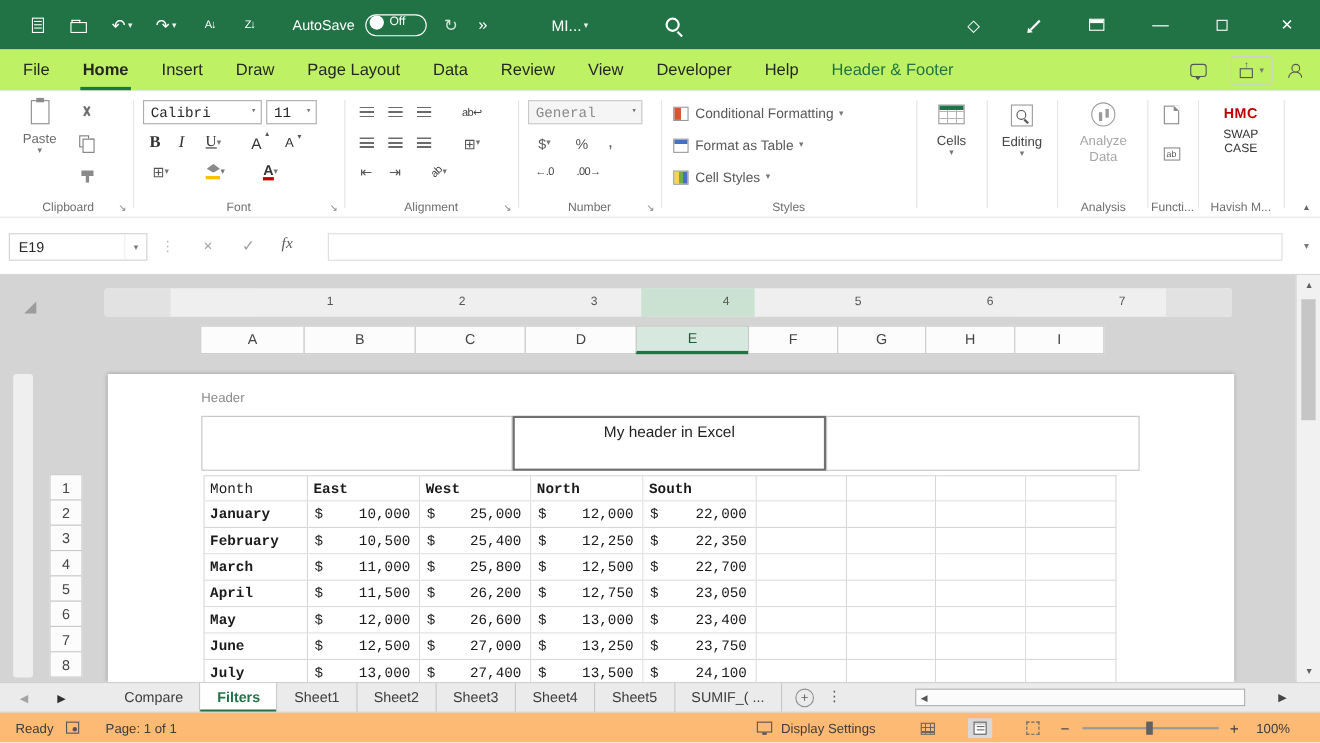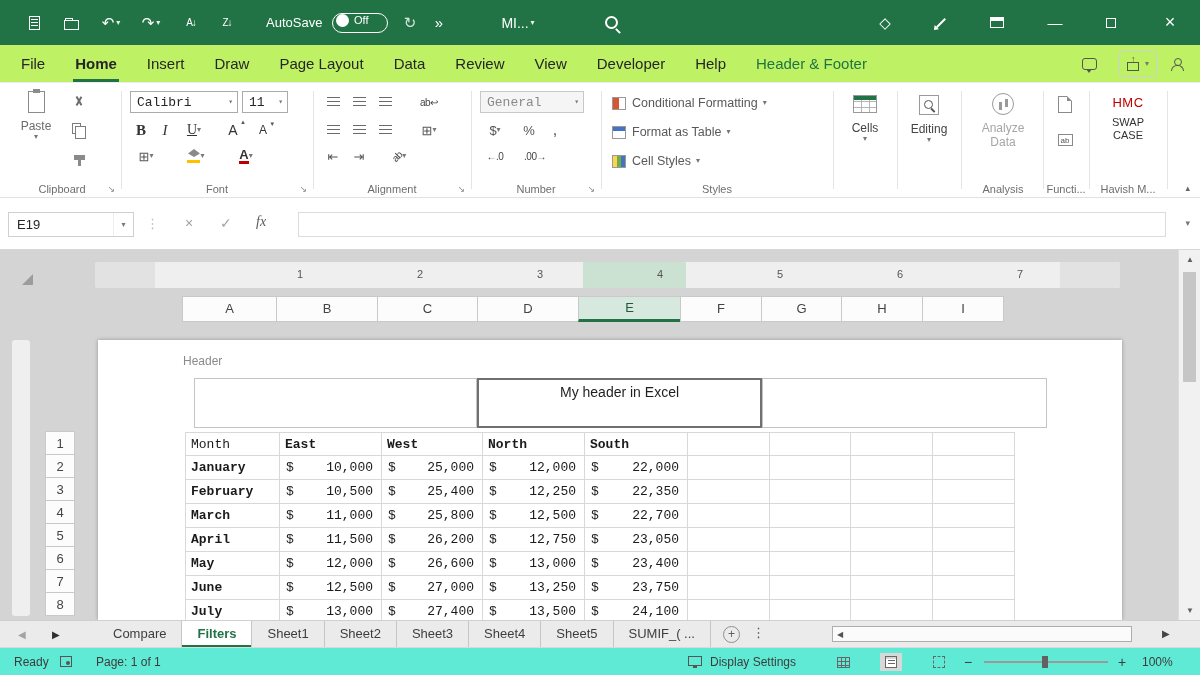--- a/index.html
+++ b/index.html
@@ -90,21 +90,21 @@
   repeating-linear-gradient(90deg,transparent 0 7px,#b5b5b5 7px 8px),
   repeating-linear-gradient(to bottom,transparent 0 5px,#b5b5b5 5px 6px);}
 .edit-i{width:20px;height:20px;border:1px solid #9a9a9a;position:relative;}
 .edit-i::before{content:"";position:absolute;left:4px;top:4px;width:7px;height:7px;border:1.5px solid #555;border-radius:50%;}
 .edit-i::after{content:"";position:absolute;left:12px;top:12px;width:1.5px;height:5px;background:#555;transform:rotate(-45deg);}
 .an-i{width:22px;height:22px;border:1.5px solid #9a9a9a;border-radius:50%;position:relative;}
 .an-i::before{content:"";position:absolute;left:6px;bottom:4px;width:3px;height:8px;background:#9a9a9a;box-shadow:6px -3px 0 #9a9a9a;}
 .doc-i{width:14px;height:17px;border:1px solid #8a8a8a;background:#fff;position:relative;}
 .doc-i::after{content:"";position:absolute;right:-1px;top:-1px;border-top:5px solid #fff;border-left:5px solid #8a8a8a;}
 .fn-small{width:15px;height:12px;border:1px solid #8a8a8a;font-size:8px;color:#555;text-align:center;line-height:11px;}
-.hmc-logo{color:#C00000;font-weight:normal;font-size:13px;letter-spacing:0.5px;}
+.hmc-logo{color:#C00000;font-weight:bold;font-size:13px;letter-spacing:0.5px;}
 .swapcase{font-size:11px;color:#333;line-height:13px;text-align:center;}
 .collapse-btn{position:absolute;right:10px;bottom:4px;font-size:9px;color:#666;}
 
 
 .fbar{position:absolute;top:198px;left:0;width:1200px;height:52px;background:#fff;border-bottom:1px solid #D8D8D8;}
 .namebox{position:absolute;left:8px;top:14px;width:126px;height:25px;border:1px solid #D0D0D0;display:flex;align-items:center;}
 .namebox .nb-text{flex:1;padding-left:8px;font-size:13px;color:#262626;}
 .namebox .nb-chev{width:20px;text-align:center;color:#777;font-size:8px;border-left:1px solid #EDEDED;line-height:23px;}
 .fb-dots{position:absolute;left:146px;top:18px;color:#B9B9B9;font-size:13px;}
 .fb-x{position:absolute;left:185px;top:17px;color:#A2A2A2;font-size:14px;}
@@ -122,21 +122,21 @@
 .hruler .selseg{position:absolute;left:488px;width:103px;top:0;bottom:0;background:#CBE2D3;}
 .rmark{position:absolute;top:6px;transform:translateX(-50%);font-size:11px;color:#555;}
 .vruler{position:absolute;left:12px;top:90px;width:18px;height:276px;background:#EFEFEF;border-radius:3px;}
 .colhdrs{position:absolute;left:183px;top:46px;height:26px;display:flex;}
 .ch{border:1px solid #C9C9C9;margin-left:-1px;background:#FCFCFC;text-align:center;line-height:24px;font-size:13px;color:#444;}
 .ch.sel{background:#D7E9DE;border-bottom:3px solid #217346;color:#1c5c38;line-height:21px;}
 .rowhdrs{position:absolute;left:45px;top:182px;width:30px;}
 .rh{width:30px;height:24px;border:1px solid #C9C9C9;margin-top:-1px;background:#FCFCFC;text-align:center;line-height:23px;font-size:13px;color:#444;}
 .page{position:absolute;left:98px;top:90px;width:1024px;height:280px;background:#fff;box-shadow:0 0 4px rgba(0,0,0,.3);overflow:hidden;}
 .hdr-label{position:absolute;left:85px;top:14px;font-size:12px;color:#8a8a8a;}
-.hbox{position:absolute;top:38px;height:50px;border:1px solid #C4C4C4;margin-left:11px;}
+.hbox{position:absolute;top:38px;height:50px;border:1px solid #C4C4C4;}
 .hbox.center{border:2px solid #707070;text-align:center;font-size:14px;color:#1f1f1f;padding-top:4px;}
 .grid{position:absolute;left:87px;top:92px;font-family:Liberation Mono, monospace;}
 .grow{display:flex;height:24px;}
 .gc{border-right:1px solid #D8D8D8;border-bottom:1px solid #D8D8D8;height:24px;position:relative;font-size:13px;line-height:23px;color:#1a1a1a;background:#fff;}
 .grow.first .gc{border-top:1px solid #D8D8D8;}
 .gc.cl{border-left:1px solid #D8D8D8;}
 .w0{width:95px}.w1{width:102px}.w2{width:101px}.w3{width:102px}.w4{width:103px}.w5{width:82px}.w6{width:81px}.w7{width:82px}.w8{width:82px}
 .pl{padding-left:5px;}
 .b{font-weight:bold;}
 .money .cur{position:absolute;left:6px;}
@@ -152,21 +152,21 @@
 .tabs{position:absolute;left:98px;top:0;height:27px;display:flex;}
 .stab{padding:0 15px;line-height:26px;font-size:13px;color:#3d3d3d;border-right:1px solid #C6C6C6;white-space:nowrap;}
 .stab.active{background:#fff;color:#217346;font-weight:bold;box-shadow:inset 0 -3px 0 #217346;}
 .addsheet{width:17px;height:17px;border:1px solid #8f8f8f;border-radius:50%;color:#5f5f5f;font-size:12px;line-height:15px;text-align:center;margin:5px 0 0 12px;}
 .sb-dots{margin:4px 0 0 12px;color:#555;font-size:13px;}
 .hscroll{position:absolute;left:832px;top:5px;width:300px;height:16px;background:#FBFBFB;border:1px solid #ADADAD;}
 .hscroll .left{position:absolute;left:4px;top:3px;font-size:8px;color:#555;}
 .sb-right{position:absolute;left:1162px;top:7px;font-size:10px;color:#444;}
 
 
-.statusbar{position:absolute;top:647px;left:0;width:1200px;height:28px;background:#5eead4;border-top:1px solid #DADADA;font-size:12px;color:#3d3d3d;text-align:center;}
+.statusbar{position:absolute;top:647px;left:0;width:1200px;height:28px;background:#fdba74;border-top:1px solid #DADADA;font-size:12px;color:#3d3d3d;text-align:center;}
 .st{position:absolute;top:7px;}
 .macro-i{position:absolute;left:60px;top:8px;width:12px;height:11px;border:1px solid #555;}
 .macro-i::after{content:"";position:absolute;right:1px;bottom:1px;width:4px;height:4px;border-radius:50%;background:#555;}
 .disp-i{position:absolute;left:688px;top:8px;width:14px;height:10px;border:1px solid #555;}
 .disp-i::after{content:"";position:absolute;left:4px;bottom:-3px;width:4px;height:2px;background:#555;}
 .view-btn{position:absolute;top:5px;width:22px;height:18px;display:flex;align-items:center;justify-content:center;}
 .view-btn.active{background:#D8D8D8;}
 .vn-i{width:13px;height:11px;border:1px solid #666;background:repeating-linear-gradient(90deg,transparent 0 3px,#666 3px 4px),repeating-linear-gradient(to bottom,transparent 0 3px,#666 3px 4px);}
 .vl-i{width:12px;height:12px;border:1px solid #666;background:linear-gradient(transparent 0 2px,#fff 2px);position:relative;}
 .vl-i::after{content:"";position:absolute;left:2px;top:3px;width:7px;height:1px;background:#666;box-shadow:0 3px 0 #666;}

